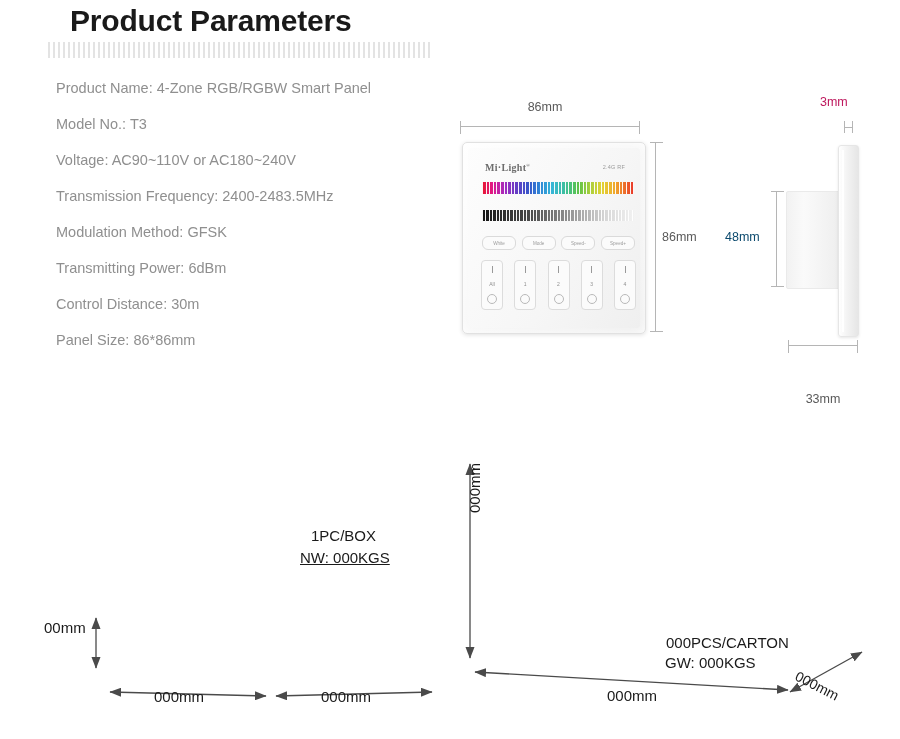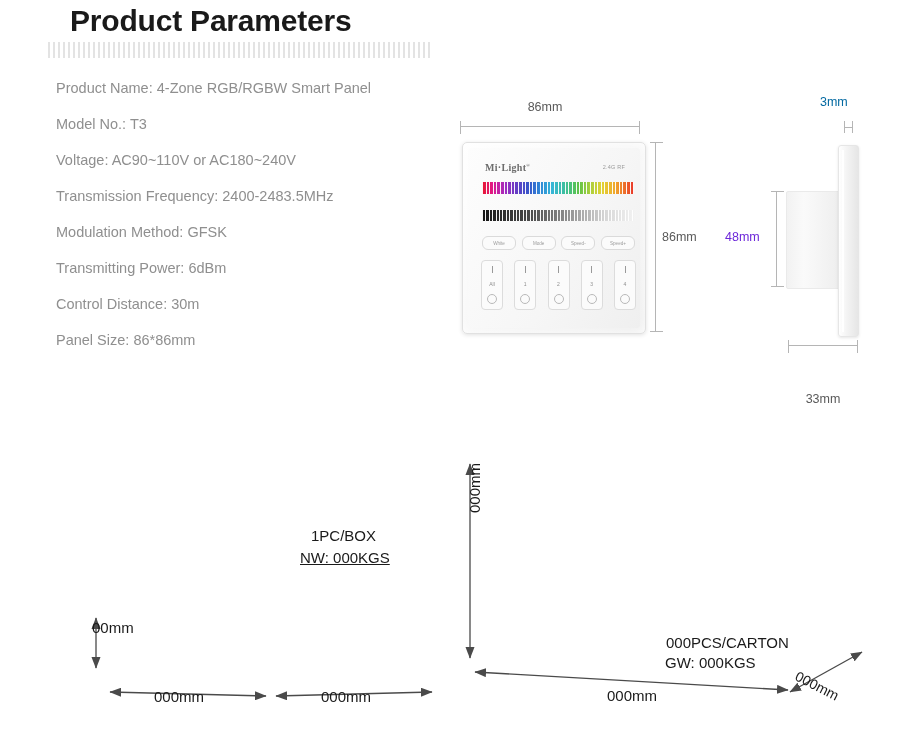--- a/index.html
+++ b/index.html
@@ -159,21 +159,21 @@
   .dim-right-line::before { top: 0; }
   .dim-right-line::after  { bottom: 0; }
   .dim-right-label {
     position: absolute; left: 212px; top: 130px;
     font-size: 12.5px; color: #5a5a5a;
   }
 
   
   .sideview { position: absolute; left: 720px; top: 95px; width: 180px; height: 290px; }
 
-  .s-3mm-label { position: absolute; left: 100px; top: 0px; font-size: 12.5px; color: #0369a1; }
+  .s-3mm-label { position: absolute; left: 100px; top: 0px; font-size: 12.5px; color: #be185d; }
   .s-3mm-bracket {
     position: absolute; left: 124px; top: 26px; width: 9px; height: 12px;
   }
   .s-3mm-bracket::before, .s-3mm-bracket::after {
     content: ""; position: absolute; top: 0; height: 12px; width: 0;
     border-left: 1px solid #b5b5b5;
   }
   .s-3mm-bracket::before { left: 0; }
   .s-3mm-bracket::after  { right: 0; }
   .s-3mm-bracket span {
@@ -202,21 +202,21 @@
   .s-48-line {
     position: absolute; left: 56px; top: 96px; height: 96px;
     border-left: 1px solid #b5b5b5;
   }
   .s-48-line::before, .s-48-line::after {
     content: ""; position: absolute; left: -6px; width: 13px; height: 0;
     border-top: 1px solid #b5b5b5;
   }
   .s-48-line::before { top: 0; }
   .s-48-line::after  { bottom: 0; }
-  .s-48-label { position: absolute; left: 5px; top: 135px; font-size: 12.5px; color: #6d28d9; }
+  .s-48-label { position: absolute; left: 5px; top: 135px; font-size: 12.5px; color: #0c4a6e; }
 
   .s-33-line {
     position: absolute; left: 68px; top: 250px; width: 70px;
     border-top: 1px solid #b5b5b5;
   }
   .s-33-line::before, .s-33-line::after {
     content: ""; position: absolute; top: -6px; width: 0; height: 13px;
     border-left: 1px solid #b5b5b5;
   }
   .s-33-line::before { left: 0; }
@@ -227,21 +227,21 @@
   }
 
   
   .pack-svg { position: absolute; left: 0; top: 440px; width: 900px; height: 299px; }
   .pack-text {
     position: absolute; font-size: 15px; color: #1a1a1a;
     font-family: "Liberation Sans", sans-serif; white-space: nowrap;
   }
   .t-1pcbox { left: 311px; top: 527px; }
   .t-nw     { left: 300px; top: 549px; text-decoration: underline; }
-  .t-00mm   { left: 44px;  top: 619px; margin-left: 48px; }
+  .t-00mm   { left: 44px;  top: 619px; }
   .t-000a   { left: 154px; top: 688px; }
   .t-000b   { left: 321px; top: 688px; }
   .t-000v   { left: 466px; top: 513px; transform: rotate(-90deg); transform-origin: left top; }
   .t-pcscar { left: 666px; top: 634px; }
   .t-gw     { left: 665px; top: 654px; }
   .t-000c   { left: 607px; top: 687px; }
   .t-000d   { left: 800px; top: 668px; transform: rotate(27deg); transform-origin: left top; font-size: 14px;}
 </style>
 </head>
 <body>

